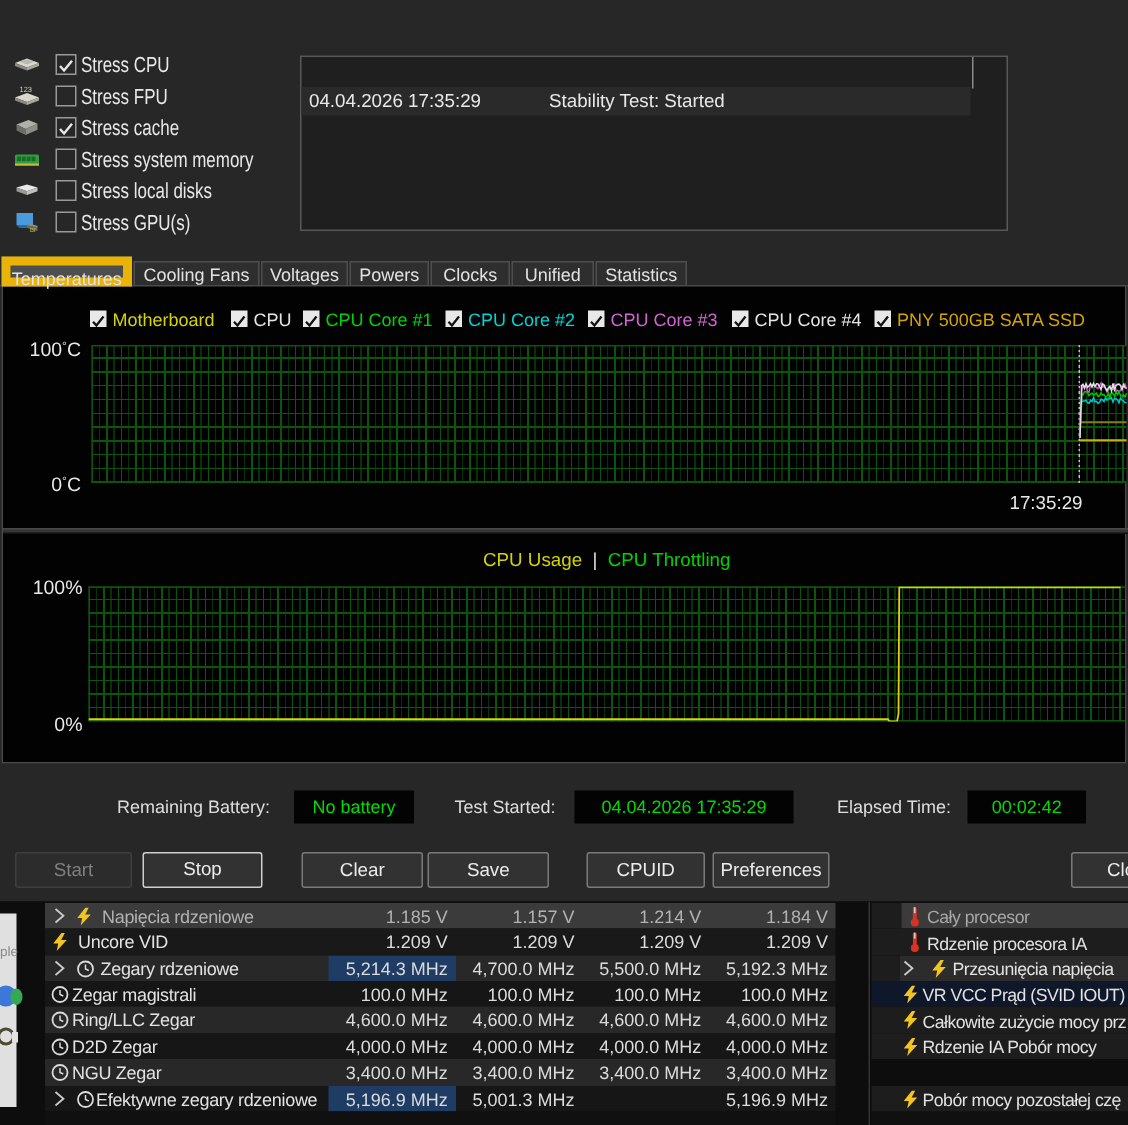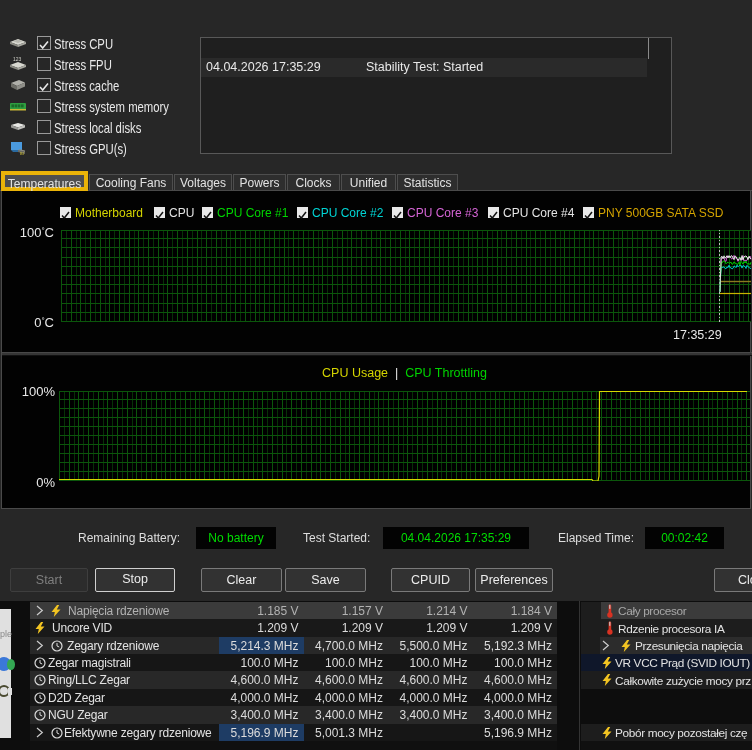--- a/index.html
+++ b/index.html
@@ -13,21 +13,21 @@
 
 .srow{position:absolute;left:0;width:240px;height:15px;}
 .cb{position:absolute;left:37px;top:0;width:14px;height:14px;border:1px solid #9a9a9a;background:transparent;}
 .slab{position:absolute;left:54px;top:0px;font-size:14.5px;color:#e8e8e8;white-space:nowrap;transform:scaleX(.78);transform-origin:0 50%;}
 .sicon{position:absolute;left:9px;top:-1px;width:18px;height:16px;}
 
 #logtbl{position:absolute;left:200px;top:37px;width:472px;height:117px;background:#1f1f1f;border:1px solid #585858;}
 
 .tab{position:absolute;top:174px;height:17px;background:#2e2e2e;border:1px solid #4e4e4e;color:#e2e2e2;
   font-size:12px;text-align:center;line-height:16px;}
-.tabactive{top:171px;height:20px;background:#4e4e4e;border:4px solid #eab308;z-index:3;}
+.tabactive{top:171px;height:20px;background:#4e4e4e;border:6px solid #eab308;z-index:3;}
 
 #tabpage{position:absolute;left:1px;top:190px;width:750px;height:319px;background:#020202;
   border:1px solid #4a4a4a;}
 .grid{position:absolute;background:
   repeating-linear-gradient(90deg,rgba(11,86,11,1) 0 1px,transparent 1px 9.68px),
   repeating-linear-gradient(0deg,rgba(11,86,11,1) 0 1px,transparent 1px 9.2px),
   repeating-linear-gradient(90deg,rgba(7,50,7,1) 0 1px,transparent 1px 4.84px)
   #000;}
 .grid2{background:
   repeating-linear-gradient(90deg,rgba(11,86,11,1) 0 1px,transparent 1px 9.68px),
@@ -368,20 +368,26 @@
             <path d="M6 0 L0.5 7 L3.8 7 L2.8 12 L9.5 4.6 L5.8 4.6 L8.2 0 Z" fill="#f2c422"></path>
           </svg>
           <div class="snam" style="left:34px;top:2.5px;font-size:11.8px;letter-spacing:-0.35px;color:#e2e2e2">VR VCC Prąd (SVID IOUT)</div>
         </div>
         <div class="sensrow" style="left:0;top:70.4px;width:171px;height:17.45px;background:#1d1d1d">
           <svg class="abs" style="left:21px;top:3px" width="10" height="12" viewBox="0 0 10 12">
             <path d="M6 0 L0.5 7 L3.8 7 L2.8 12 L9.5 4.6 L5.8 4.6 L8.2 0 Z" fill="#f2c422"></path>
           </svg>
           <div class="snam" style="left:34px;top:2.5px;font-size:11.8px;letter-spacing:-0.35px;color:#e2e2e2">Całkowite zużycie mocy prz</div>
         </div>
+        <div class="sensrow" style="left:0;top:87.8px;width:171px;height:17.45px;background:#1d1d1d">
+          <svg class="abs" style="left:21px;top:3px" width="10" height="12" viewBox="0 0 10 12">
+            <path d="M6 0 L0.5 7 L3.8 7 L2.8 12 L9.5 4.6 L5.8 4.6 L8.2 0 Z" fill="#f2c422"></path>
+          </svg>
+          <div class="snam" style="left:34px;top:2.5px;font-size:11.8px;letter-spacing:-0.35px;color:#e2e2e2">Rdzenie IA Pobór mocy</div>
+        </div>
         <div class="sensrow" style="left:0;top:122.7px;width:171px;height:17.45px;background:#1d1d1d">
           <svg class="abs" style="left:21px;top:3px" width="10" height="12" viewBox="0 0 10 12">
             <path d="M6 0 L0.5 7 L3.8 7 L2.8 12 L9.5 4.6 L5.8 4.6 L8.2 0 Z" fill="#f2c422"></path>
           </svg>
           <div class="snam" style="left:34px;top:2.5px;font-size:11.8px;letter-spacing:-0.35px;color:#e2e2e2">Pobór mocy pozostałej czę</div>
         </div>
         <div class="sensrow" style="left:0;top:140.2px;width:171px;height:9px;background:#101010"></div>
       </div>
   </div>
 </div>

